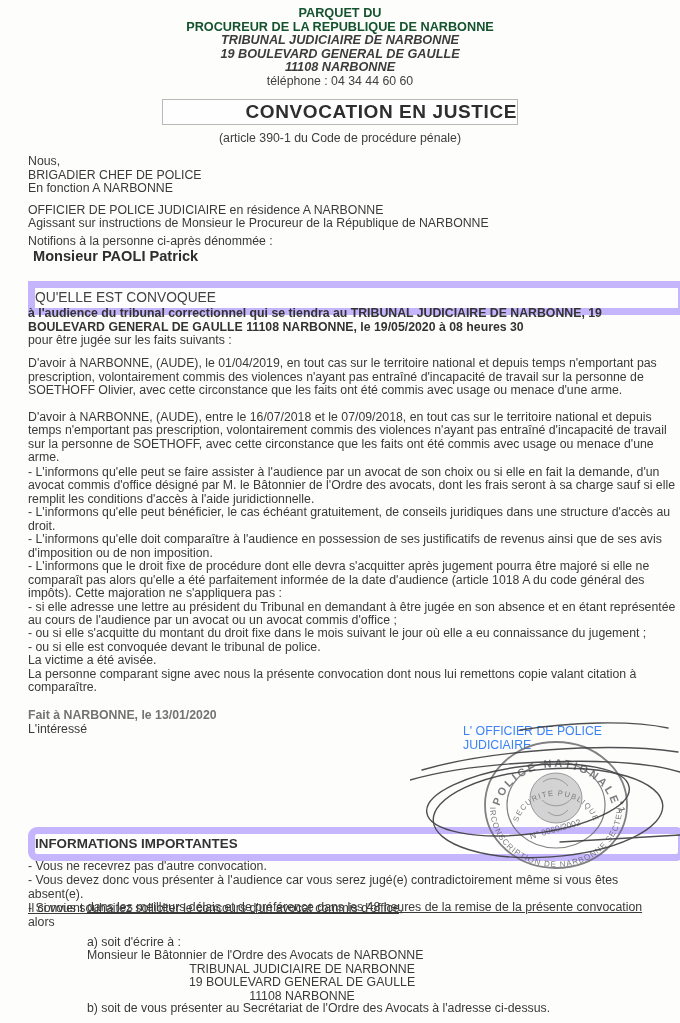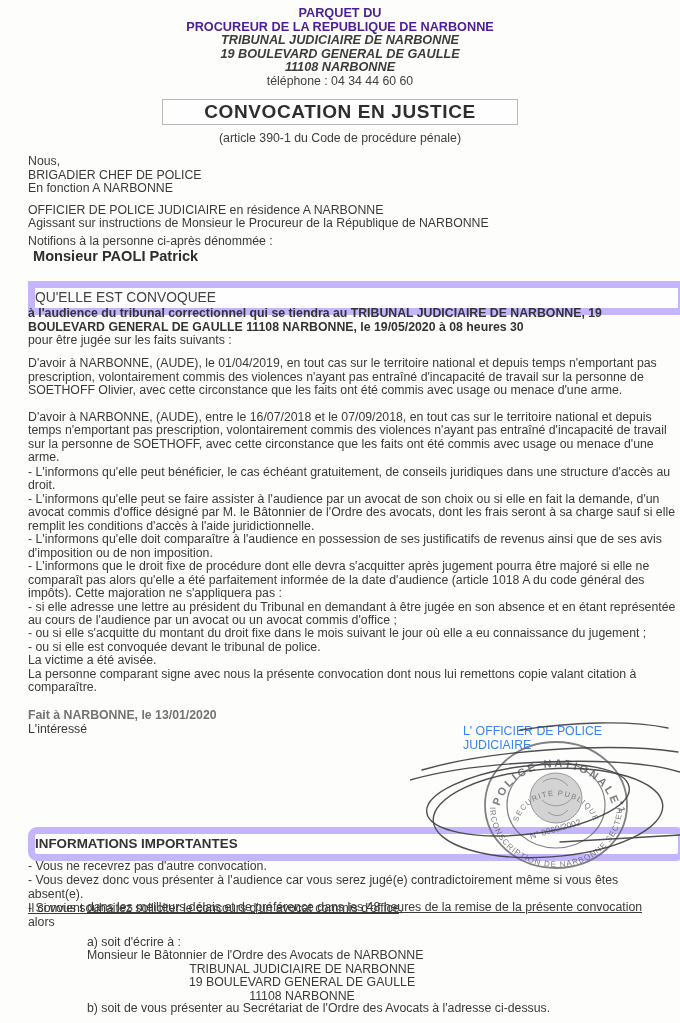--- a/index.html
+++ b/index.html
@@ -7,28 +7,28 @@
     width:680px;height:1023px;position:relative;overflow:hidden;
     background:#fdfdfc;color:#3a3a3a;
     font-family:"Liberation Sans", sans-serif;
     font-size:12.3px;line-height:13.5px;
   }
   .abs{position:absolute;}
   .b{font-weight:bold;}
   .u{text-decoration:underline;}
   
   .letterhead{top:7px;left:0;width:680px;text-align:center;line-height:13.6px;}
-  .lh-bold{font-weight:bold;font-size:12.7px;color:#4c1d95;}
+  .lh-bold{font-weight:bold;font-size:12.7px;color:#14532d;}
   .lh-ital{font-weight:bold;font-style:italic;font-size:12.7px;color:#3c3c3c;}
   .lh-phone{font-size:12.3px;color:#3f3f3f;}
   .title-box{
     top:99px;left:162px;width:354px;height:24px;
     border:1px solid #b9b9b6;background:#fefefe;
     font-weight:bold;font-size:19px;line-height:24px;letter-spacing:.6px;
-    text-align:center;color:#2e2e2e;
+    text-align:right;color:#2e2e2e;
   }
   .subtitle{top:132px;left:0;width:680px;text-align:center;color:#3e3e3e;}
   
   .issuer{top:155px;left:28px;width:620px;}
   .gap8{margin-top:8px;}
   .gap12{margin-top:4px;}
   .person{font-weight:bold;font-size:14.6px;line-height:17px;padding-left:5px;color:#2e2e2e;}
   
   .banner{
     left:28px;width:643px;height:20px;border:7px solid #c4b5fd;background:#fefefe;
@@ -86,22 +86,22 @@
   <div class="bold-par">à l'audience du tribunal correctionnel qui se tiendra au TRIBUNAL JUDICIAIRE DE NARBONNE, 19 BOULEVARD GENERAL DE GAULLE 11108 NARBONNE, le 19/05/2020 à 08 heures 30</div>
   <div>pour être jugée sur les faits suivants :</div>
 </div>
 
 <div class="abs facts">
   <p>D'avoir à NARBONNE, (AUDE),  le 01/04/2019, en tout cas sur le territoire national et depuis temps n'emportant pas prescription, volontairement commis des violences n'ayant pas entraîné d'incapacité de travail sur la personne de SOETHOFF Olivier, avec cette circonstance que les faits ont été commis avec usage ou menace d'une arme.</p>
   <p>D'avoir à NARBONNE, (AUDE),  entre le 16/07/2018 et le 07/09/2018, en tout cas sur le territoire national et depuis temps n'emportant pas prescription, volontairement commis des violences n'ayant pas entraîné d'incapacité de travail sur la personne de SOETHOFF, avec cette circonstance que les faits ont été commis avec usage ou menace d'une arme.</p>
 </div>
 
 <div class="abs notices">
+  <div>- L'informons qu'elle peut se faire assister à l'audience par un avocat de son choix ou si elle en fait la demande, d'un avocat commis d'office désigné par M. le Bâtonnier de l'Ordre des avocats, dont les frais seront à sa charge sauf si elle remplit les conditions d'accès à l'aide juridictionnelle.</div>
   <div>- L'informons qu'elle peut bénéficier, le cas échéant gratuitement, de conseils juridiques dans une structure d'accès au droit.</div>
-  <div>- L'informons qu'elle peut se faire assister à l'audience par un avocat de son choix ou si elle en fait la demande, d'un avocat commis d'office désigné par M. le Bâtonnier de l'Ordre des avocats, dont les frais seront à sa charge sauf si elle remplit les conditions d'accès à l'aide juridictionnelle.</div>
   <div>- L'informons qu'elle doit comparaître à l'audience en possession de ses justificatifs de revenus ainsi que de ses avis d'imposition ou de non imposition.</div>
   <div>- L'informons que le droit fixe de procédure dont elle devra s'acquitter après jugement pourra être majoré si elle ne comparaît pas alors qu'elle a été parfaitement informée de la date d'audience (article 1018 A du code général des impôts). Cette majoration ne s'appliquera pas :</div>
   <div>- si elle adresse une lettre au président du Tribunal en demandant à être jugée en son absence et en étant représentée au cours de l'audience par un avocat ou un avocat commis d'office ;</div>
   <div>- ou si elle s'acquitte du montant du droit fixe dans le mois suivant le jour où elle a eu connaissance du jugement ;</div>
   <div>- ou si elle est convoquée devant le tribunal de police.</div>
   <div>La victime a été avisée.</div>
   <div>La personne comparant signe avec nous la présente convocation dont nous lui remettons copie valant citation à comparaître.</div>
 </div>
 
 <div class="abs closing">

